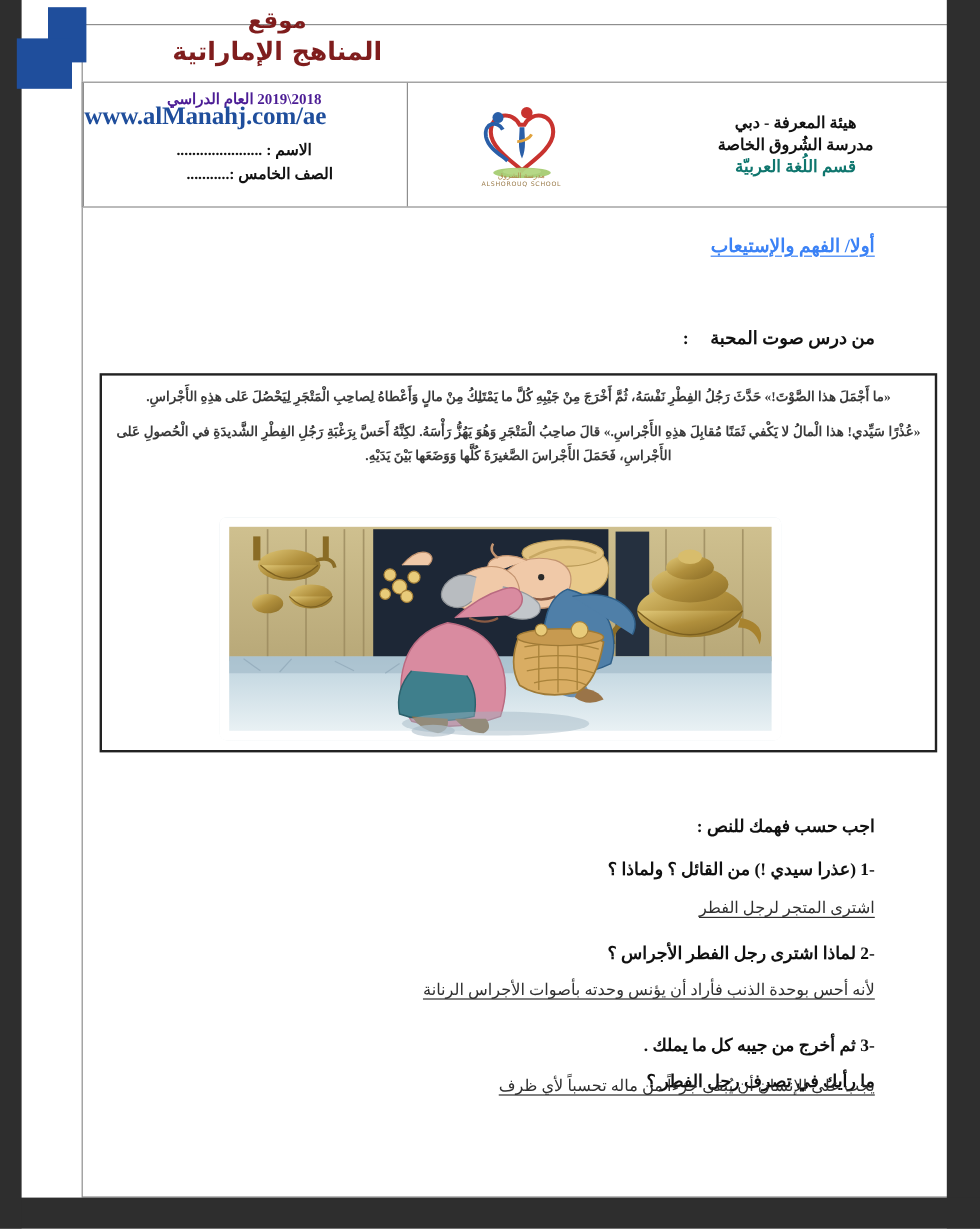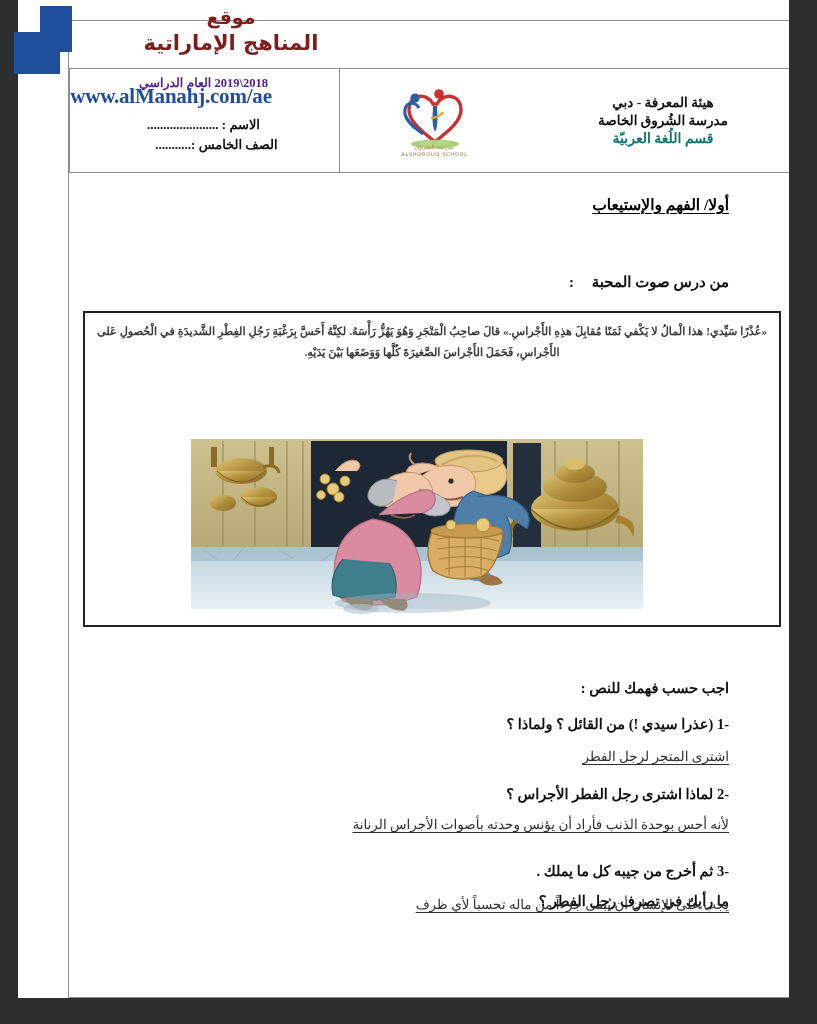--- a/index.html
+++ b/index.html
@@ -178,21 +178,21 @@
     color: #b08a4e;
   }
 
   
   .sec-title {
     position: absolute;
     right: 60px; top: 188px;
     font-family: "Liberation Serif", serif;
     font-weight: bold;
     font-size: 15.5px;
-    color: #000000;
+    color: #3b82f6;
     text-decoration: underline;
     text-underline-offset: 3px;
   }
   .lesson-title {
     position: absolute;
     right: 60px; top: 265px;
     font-family: "Liberation Serif", serif;
     font-weight: bold;
     font-size: 15px;
     color: #111;
@@ -311,20 +311,21 @@
     </div>
 
     <div class="sec-title">أولا/ الفهم والإستيعاب</div>
 
     <div class="lesson-title">
       <span>من درس صوت المحبة</span>
       <span class="colon">:</span>
     </div>
 
     <div class="passage-box">
+      <p class="passage-p">«ما أَجْمَلَ هذا الصَّوْتَ!» حَدَّثَ رَجُلُ الفِطْرِ نَفْسَهُ، ثُمَّ أَخْرَجَ مِنْ جَيْبِهِ كُلَّ ما يَمْتَلِكُ مِنْ مالٍ وَأَعْطاهُ لِصاحِبِ الْمَتْجَرِ لِيَحْصُلَ عَلى هذِهِ الأَجْراسِ.</p>
       <p class="passage-p p2">«عُذْرًا سَيِّدي! هذا الْمالُ لا يَكْفي ثَمَنًا مُقابِلَ هذِهِ الأَجْراسِ.» قالَ صاحِبُ الْمَتْجَرِ وَهُوَ يَهُزُّ رَأْسَهُ. لكِنَّهُ أَحَسَّ بِرَغْبَةِ رَجُلِ الفِطْرِ الشَّديدَةِ في الْحُصولِ عَلى الأَجْراسِ، فَحَمَلَ الأَجْراسَ الصَّغيرَةَ كُلَّها وَوَضَعَها بَيْنَ يَدَيْهِ.</p>
 
       <div class="illus">
         <svg viewBox="0 0 468 186" xmlns="http://www.w3.org/2000/svg">
           <defs>
             <linearGradient id="wallg" x1="0" y1="0" x2="0" y2="1">
               <stop offset="0" stop-color="#cfc08f"></stop>
                 <stop offset="1" stop-color="#b8a878"></stop>
             </linearGradient>
             <linearGradient id="brass" x1="0" y1="0" x2="1" y2="1">

